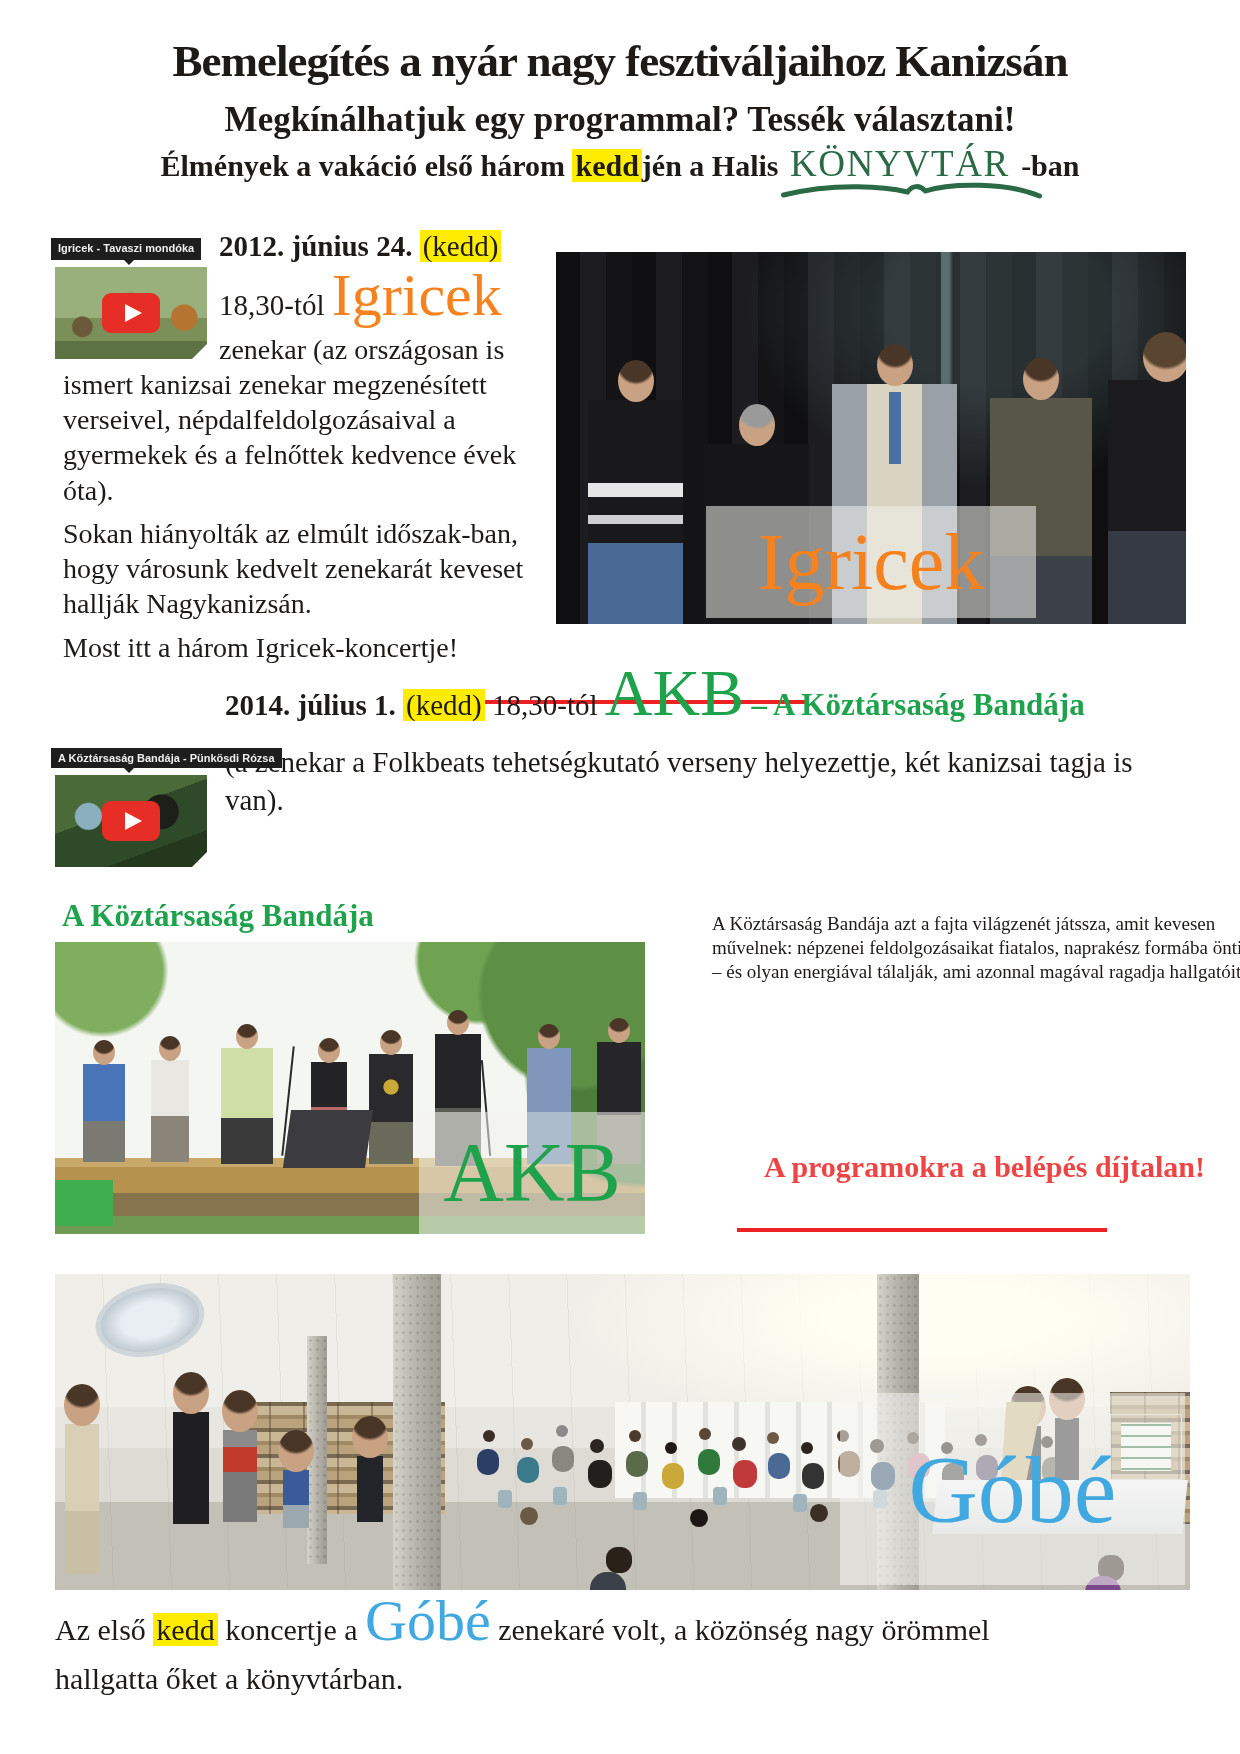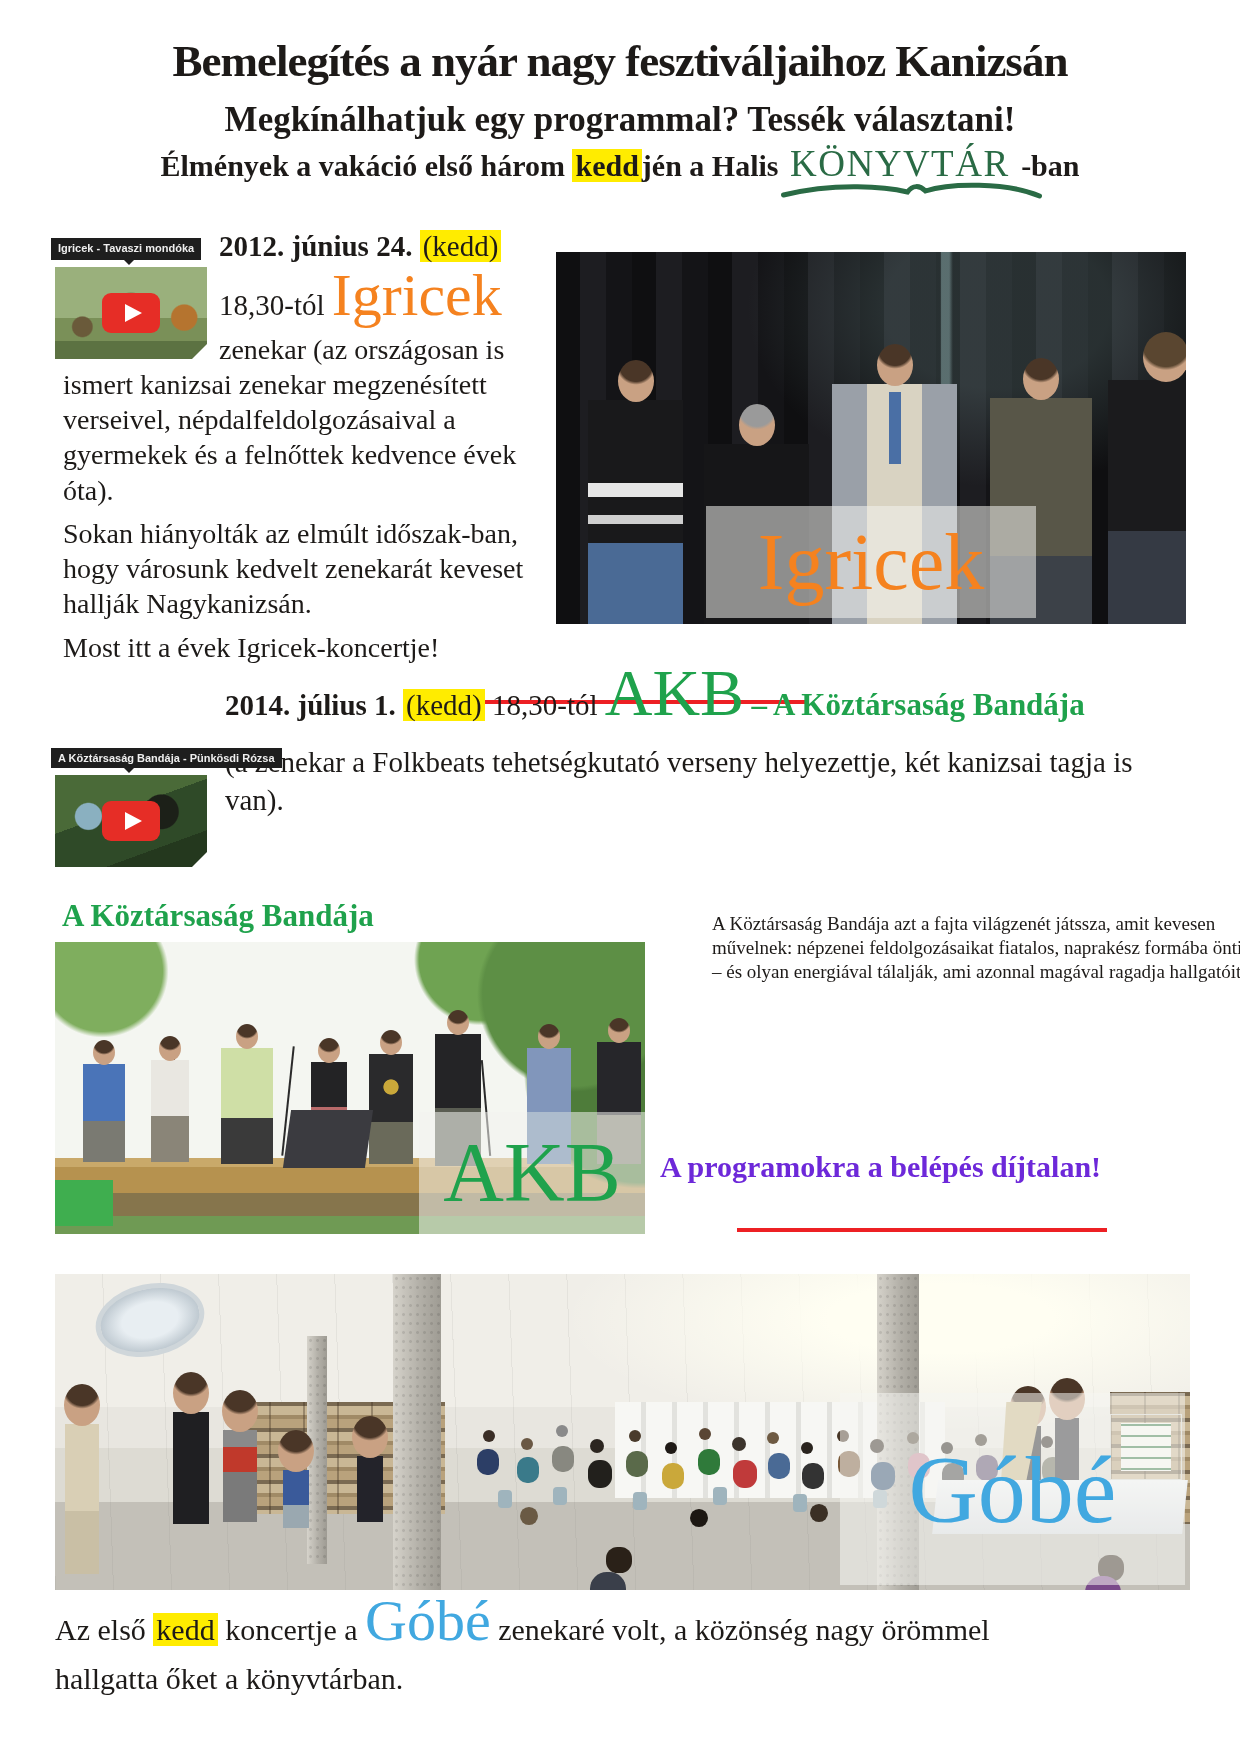--- a/index.html
+++ b/index.html
@@ -85,22 +85,22 @@
     radial-gradient(circle at 8% 10%, #7fae5e 0 10%, rgba(0,0,0,0) 11%),
     linear-gradient(180deg,#f4f6f1 0 74%, #c9a96a 74% 77%, #b6924f 77% 86%, #86754c 86% 94%, #6f9a54 94%);}
   .photo2 .fig::before{width:22px;height:25px;top:-24px;}
   .mic{position:absolute;width:2px;background:#2a2a2a;}
   .monitor{position:absolute;left:232px;top:168px;width:82px;height:58px;background:#3b3b40;
     transform:skewX(-8deg);}
   .greenpanel{position:absolute;left:0;bottom:8px;width:58px;height:46px;background:#3fae4f;}
   .ov-akb{left:364px;bottom:0;width:226px;height:122px;}
   .ov-akb span{font-size:84px;color:#1fa24c;line-height:1;}
   .e2-desc{position:absolute;left:696px;top:896px;width:545px;font-size:19px;line-height:1.27;margin:16px;}
-  .free-entry{position:absolute;left:660px;top:1150px;width:545px;text-align:left;
-    font-size:30px;font-weight:bold;color:#6d28d9;}
+  .free-entry{position:absolute;left:660px;top:1150px;width:545px;text-align:right;
+    font-size:30px;font-weight:bold;color:#ef4444;}
   
   .photo3{position:absolute;left:55px;top:1274px;width:1135px;height:316px;overflow:hidden;
     background:
     radial-gradient(ellipse at 78% 14%, #fffef2 0 9%, rgba(255,255,255,0) 30%),
     repeating-linear-gradient(88deg, rgba(120,120,115,0.10) 0 1px, rgba(0,0,0,0) 1px 58px),
     linear-gradient(180deg,#f0eee8 0 42%,#e8e6e0 42% 55%,#dddbd3 55% 72%,#c3c0b8 72%);}
   .skylight{position:absolute;left:40px;top:10px;width:100px;height:62px;border-radius:50%;
     border:5px solid #cfd6da;background:radial-gradient(#e8eef2 40%, #b9c4cc 75%);
     transform:rotate(-12deg);}
   .shelves{position:absolute;background:
@@ -160,21 +160,21 @@
     <div class="e-date">
       <span>2012. június 24.</span>
       <mark class="hl">(kedd)</mark>
     </div>
     <div class="e1-time">
       <span>18,30-tól</span>
       <span class="band-orange">Igricek</span>
     </div>
     <p>zenekar (az országosan is ismert kanizsai zenekar megzenésített verseivel, népdalfeldolgozásaival a gyermekek és a felnőttek kedvence évek óta).</p>
     <p>Sokan hiányolták az elmúlt időszak-ban, hogy városunk kedvelt zenekarát keveset hallják Nagykanizsán.</p>
-    <p>Most itt a évek Igricek-koncertje!</p>
+    <p>Most itt a három Igricek-koncertje!</p>
   </div>
 
   <div class="photo1">
     <div class="fig" style="left:32px;top:148px;width:95px;height:230px;background:linear-gradient(180deg,#19191b 0 36%,#e6e6e6 36% 42%,#19191b 42% 50%,#cfcfcf 50% 54%,#19191b 54% 62%,#4a6a95 62%);"></div>
     <div class="fig hair-gray" style="left:148px;top:192px;width:105px;height:180px;background:#161618;"></div>
     <div class="fig suit-tie" style="left:276px;top:132px;width:125px;height:240px;background:linear-gradient(90deg,#9aa0a8 0 28%,#d9d3c2 28% 72%,#9aa0a8 72%);"></div>
     <div class="fig" style="left:434px;top:146px;width:102px;height:226px;background:linear-gradient(180deg,#585648 0 70%,#3c4148 70%);"></div>
     <div class="fig hair-big" style="left:552px;top:128px;width:115px;height:244px;background:linear-gradient(180deg,#1b1b1d 0 62%,#353a44 62%);"></div>
     <div class="photo-overlay ov-igricek">
       <span>Igricek</span>

